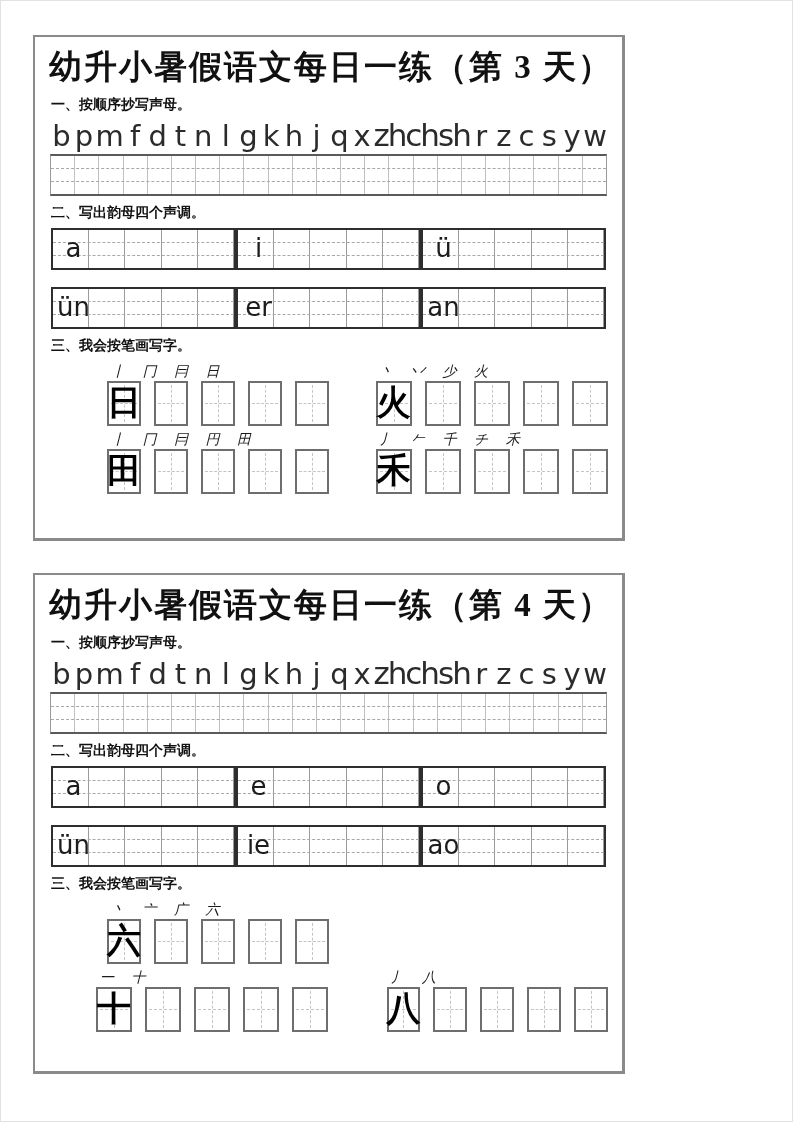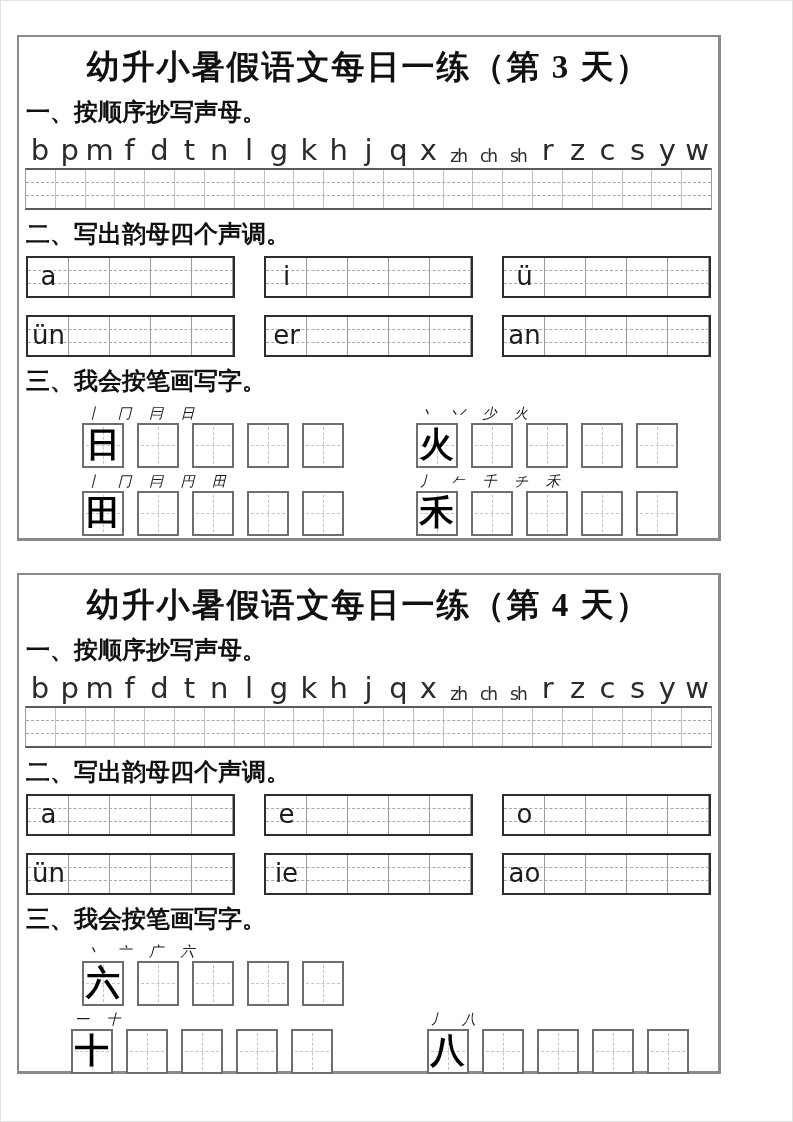--- a/index.html
+++ b/index.html
@@ -2,39 +2,39 @@
 <html><head>
 <meta charset="utf-8">
 <style>
   html,body{margin:0;padding:0;}
   body{
     width:793px;height:1122px;position:relative;background:#ffffff;
     font-family:"Liberation Serif", serif;color:#111;overflow:hidden;
     outline:1px solid #e2e2e2;outline-offset:-1px;
   }
   .sheet{
-    position:absolute;left:17px;width:704px;background:#fff;
+    position:absolute;left:33px;width:592px;background:#fff;
     border:2px solid #8a8a8a;border-right-width:3px;border-bottom-width:3px;
-    box-sizing:border-box;padding:0 5px;
+    box-sizing:border-box;padding:0 14px;
   }
   .sheet-0{top:35px;height:506px;}
   .sheet-1{top:573px;height:501px;}
   .title{
     text-align:center;font-weight:bold;font-size:33px;line-height:1.3;
     margin-top:9px;letter-spacing:2px;white-space:nowrap;
   }
-  .sec-heading{font-size:24px;font-weight:bold;margin:8px 2px 0;}
+  .sec-heading{font-size:14px;font-weight:bold;margin:8px 2px 0;}
   .sheet-0 .sec-heading.first,.sheet-1 .sec-heading.first{margin-top:7px;}
   
   .letters-row{display:flex;margin:1px 1px 0;height:37px;align-items:flex-end;}
   .letters-row .letter{
     flex:1;text-align:center;font-family:"DejaVu Sans",sans-serif;
     font-size:29px;line-height:1.05;color:#2b2b2b;white-space:nowrap;
   }
-  .letters-row .letter.multi{letter-spacing:-2px;font-size:17px;}
+  .letters-row .letter.multi{letter-spacing:-2px;font-size:31px;}
   
   .fourline{
     position:relative;display:flex;height:42px;margin:2px 1px 0;
     border-top:2px solid #5a5a5a;border-bottom:2px solid #5a5a5a;
     border-left:1px solid #9a9a9a;border-right:1px solid #9a9a9a;
     box-sizing:border-box;background:#fff;
   }
   .fourline .wcell{flex:1;border-right:1px solid #c0c0c0;}
   .fourline .wcell:last-child{border-right:none;}
   .guide{position:absolute;left:0;right:0;height:0;border-top:1px dashed #a8a8a8;}

